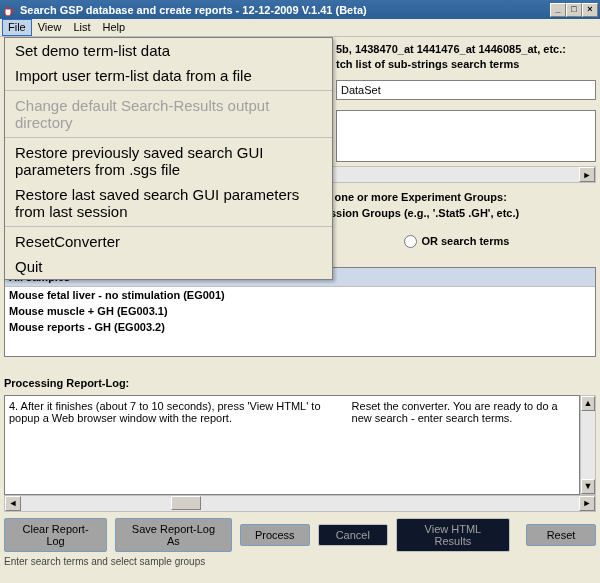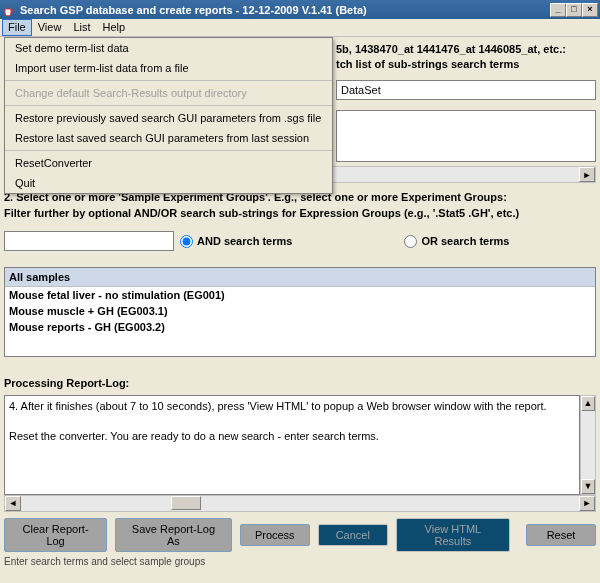--- a/index.html
+++ b/index.html
@@ -57,21 +57,21 @@
   }
   .dropdown {
     position: absolute;
     left: 4px;
     top: 37px;
     width: 329px;
     background: #ece9d8;
     border: 1px solid #808080;
     box-shadow: 2px 2px 3px rgba(0,0,0,0.25);
     z-index: 50;
-    font-size: 11px;
+    font-size: 15px;
   }
   .dropdown .dditem {
     padding: 4px 10px;
     cursor: pointer;
     color: #000;
   }
   .dropdown .dditem.disabled {
     color: #a0a0a0;
     cursor: default;
   }
@@ -138,21 +138,21 @@
   }
   .samplesbox .row { padding:2px 4px; }
   .proclabel { font-weight:bold; margin:20px 0 6px 0; }
   .logwrap {
     display:flex; margin:0 0 0 0;
   }
   .logarea {
     background:#fff; border:1px solid #808080;
     flex:1; height:100px; padding:4px;
     font-size:11px; overflow:hidden;
-    display:flex; flex-direction:column; gap:18px;
+    display:flex; gap:18px;
   }
   .vscroll {
     width:16px; background:#e8e8e8; border:1px solid #c0c0c0;
     display:flex; flex-direction:column; justify-content:space-between;
   }
   .vscroll .arrow {
     height:15px; background:#d4d0c8;
     border:1px solid #808080;
     border-top-color:#fff; border-left-color:#fff;
     text-align:center; font-size:9px; line-height:12px;
@@ -172,21 +172,21 @@
     position:absolute; left:150px; top:0; width:30px; height:14px;
     background:#d4d0c8; border:1px solid #808080;
     border-top-color:#fff; border-left-color:#fff;
   }
   .btnrow { display:flex; gap:8px; padding:6px 4px 2px 4px; align-items:center; }
   .btn {
     background:#a3a3a3; border:1px solid #7b9ebd;
     padding:4px 10px; font-size:11px; cursor:pointer;
     border-radius:2px; min-width:70px; text-align:center;
   }
-  .btn.disabled { color:#a0a0a0; cursor:default; border-color:#c0c0c0; background:#0c4a6e;}
+  .btn.disabled { color:#a0a0a0; cursor:default; border-color:#c0c0c0; background:#0f172a;}
   .spacer { flex:1; }
   .statusbar {
     font-size:10px; color:#444; padding:2px 4px;
   }
   .cup-svg { display:block; }
 </style>
 </head>
 <body>
 
 <div class="titlebar">

